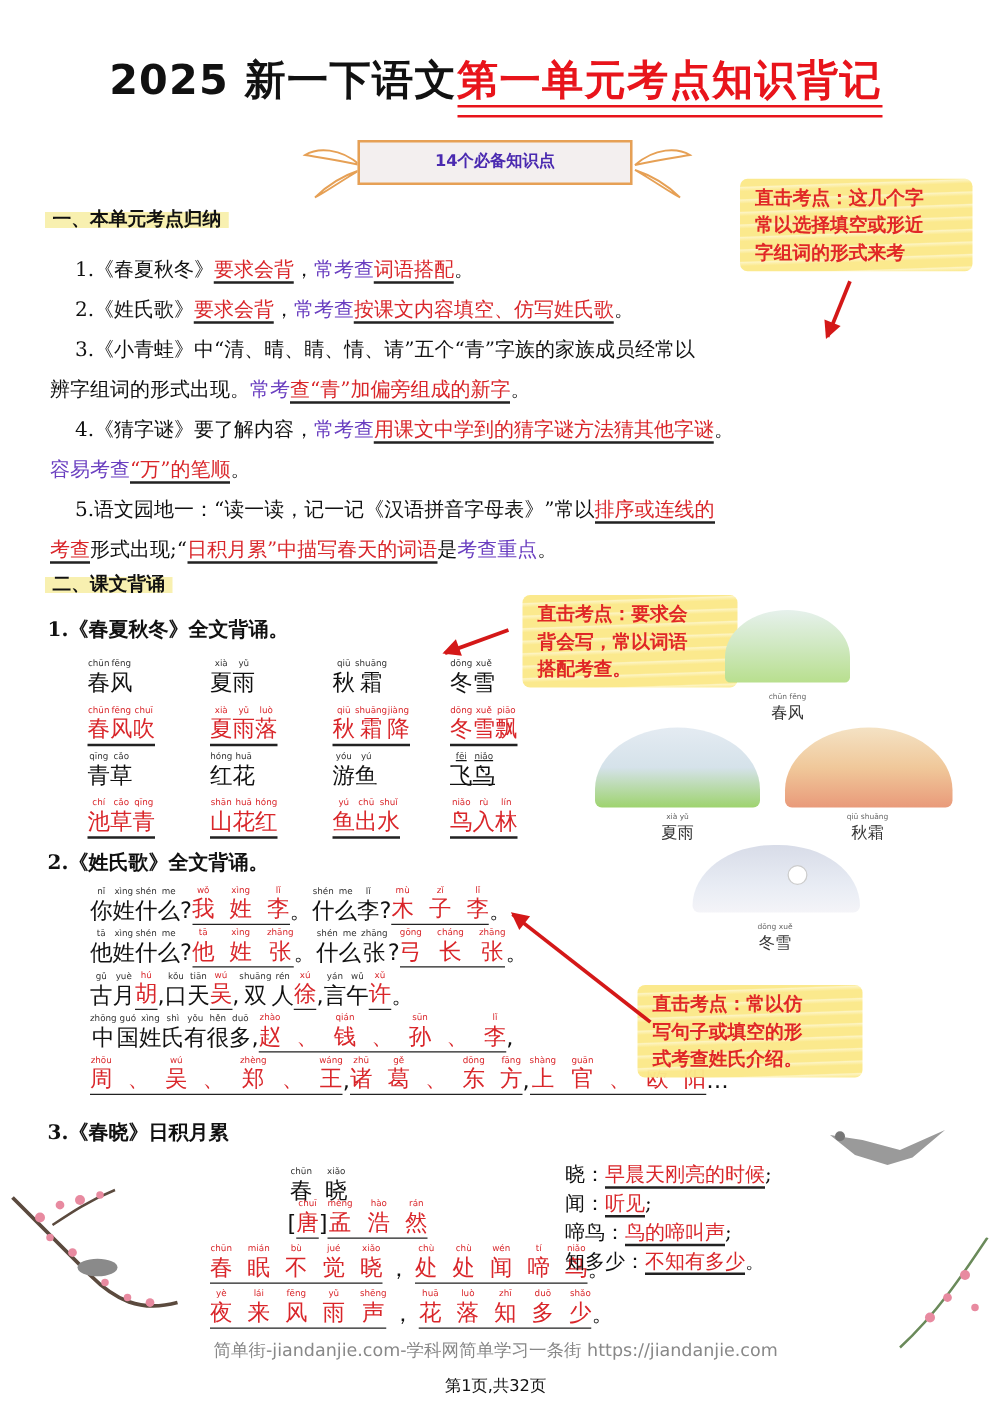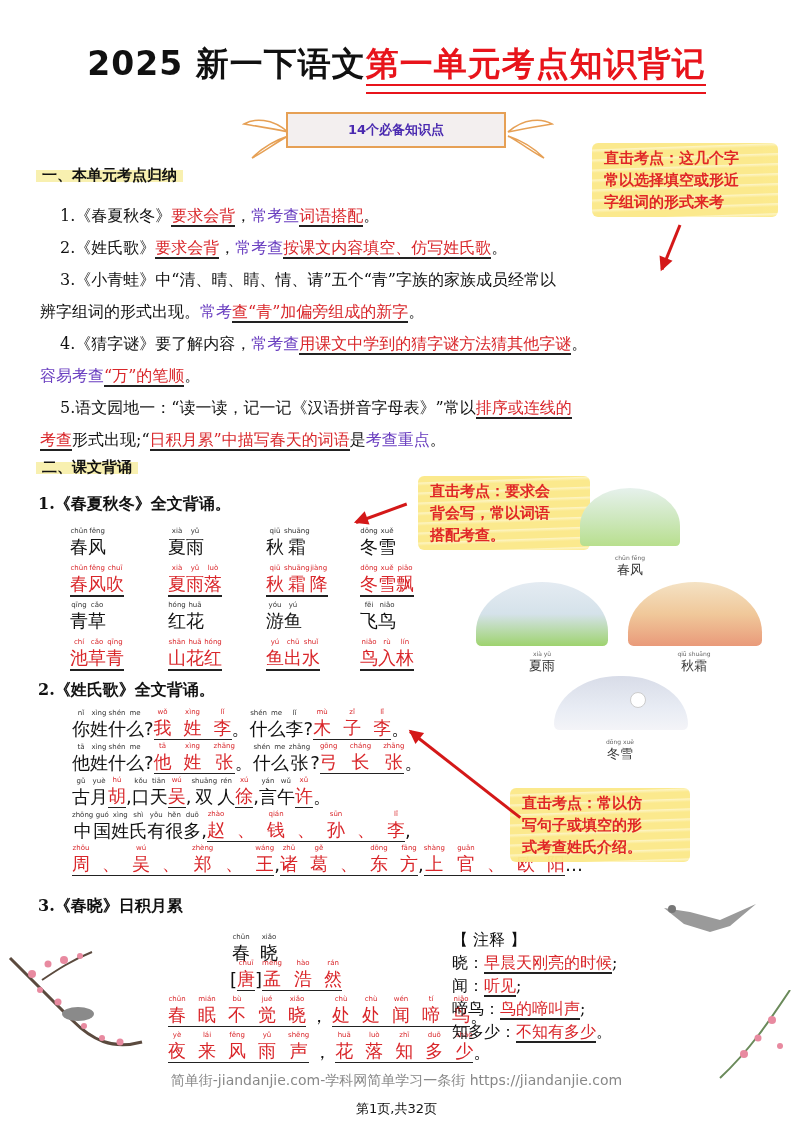--- a/index.html
+++ b/index.html
@@ -229,21 +229,21 @@
           <span class="py">yóu</span>
           <span class="hz">游</span>
         </span>
         <span class="word">
           <span class="py">yú</span>
           <span class="hz">鱼</span>
         </span>
       </span>
     </div>
     <div class="gcell" style="left: 290px; top: 74px;">
-      <span style="display: inline-flex;">
+      <span style="display: inline-flex; text-decoration: underline;">
         <span class="word">
           <span class="py">fēi</span>
           <span class="hz">飞</span>
         </span>
         <span class="word">
           <span class="py">niǎo</span>
           <span class="hz">鸟</span>
         </span>
       </span>
     </div>
@@ -900,21 +900,20 @@
         <span class="word red">
           <span class="py">shǎo</span>
           <span class="hz">少</span>
         </span>
       </span>
       <span style="font-size: 18px; line-height: 22px;">。</span>
     </div>
   </div>
 
 <div class="abs notes" id="annot" style="left:452px;top:928px;width:260px;">
-    <div>【 注释 】</div>
     <div><span>晓：</span><span class="redtxt ul">早晨天刚亮的时候</span><span>;</span></div>
     <div><span>闻：</span><span class="redtxt ul">听见</span><span>;</span></div>
     <div><span>啼鸟：</span><span class="redtxt ul">鸟的啼叫声</span><span>;</span></div>
     <div><span>知多少：</span><span class="redtxt ul">不知有多少</span><span>。</span></div>
   </div>
 
 <svg class="abs" style="left:660px;top:898px;" width="100" height="40" viewBox="0 0 100 40">
   <path d="M4 10 L30 14 L60 22 L96 6 L70 28 L50 34 L24 26 Z" fill="#9a9a9a"></path>
   <circle cx="12" cy="11" r="4" fill="#777"></circle>
 </svg>

